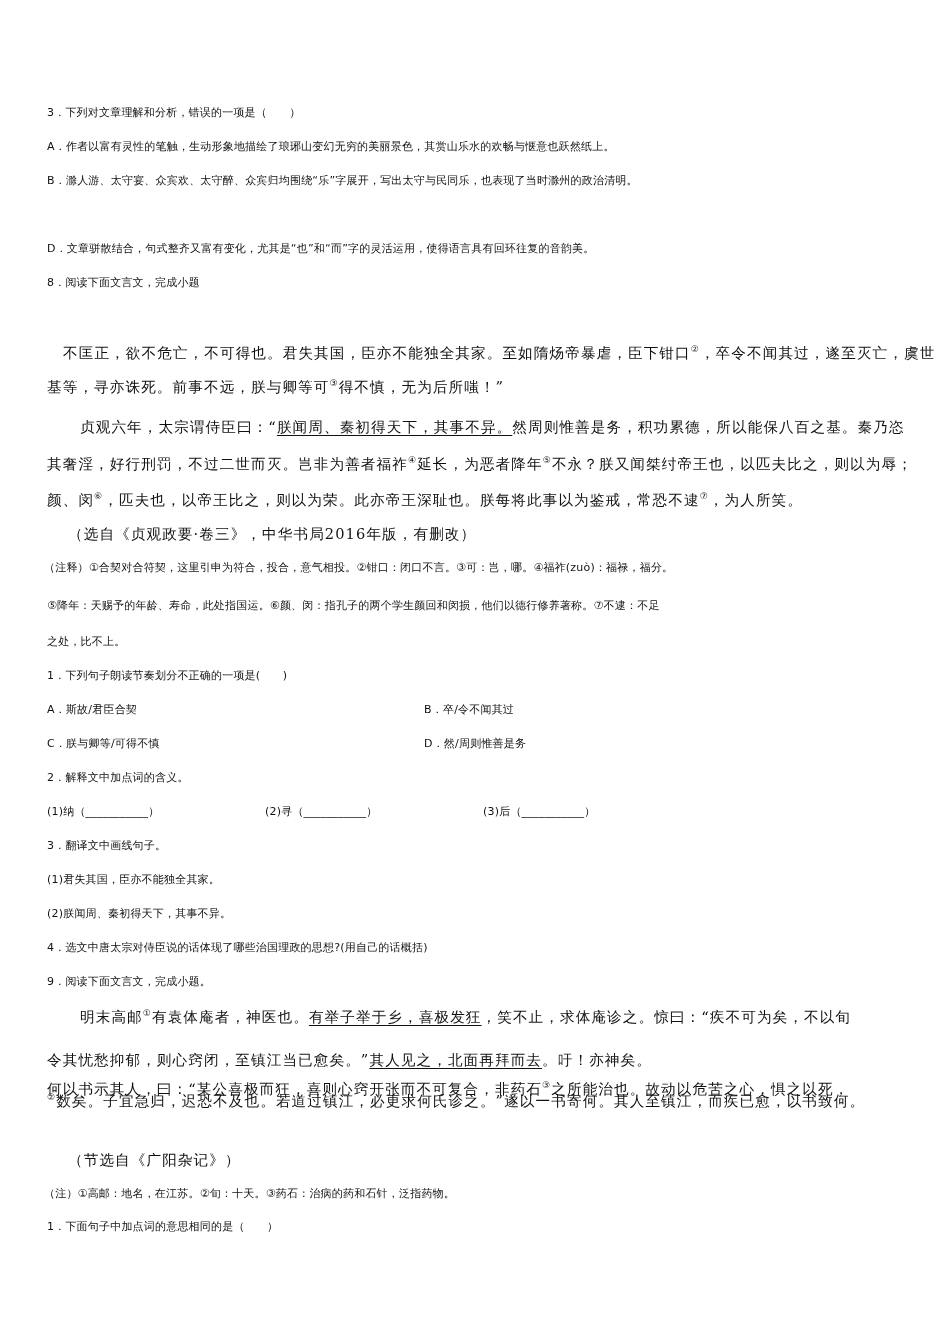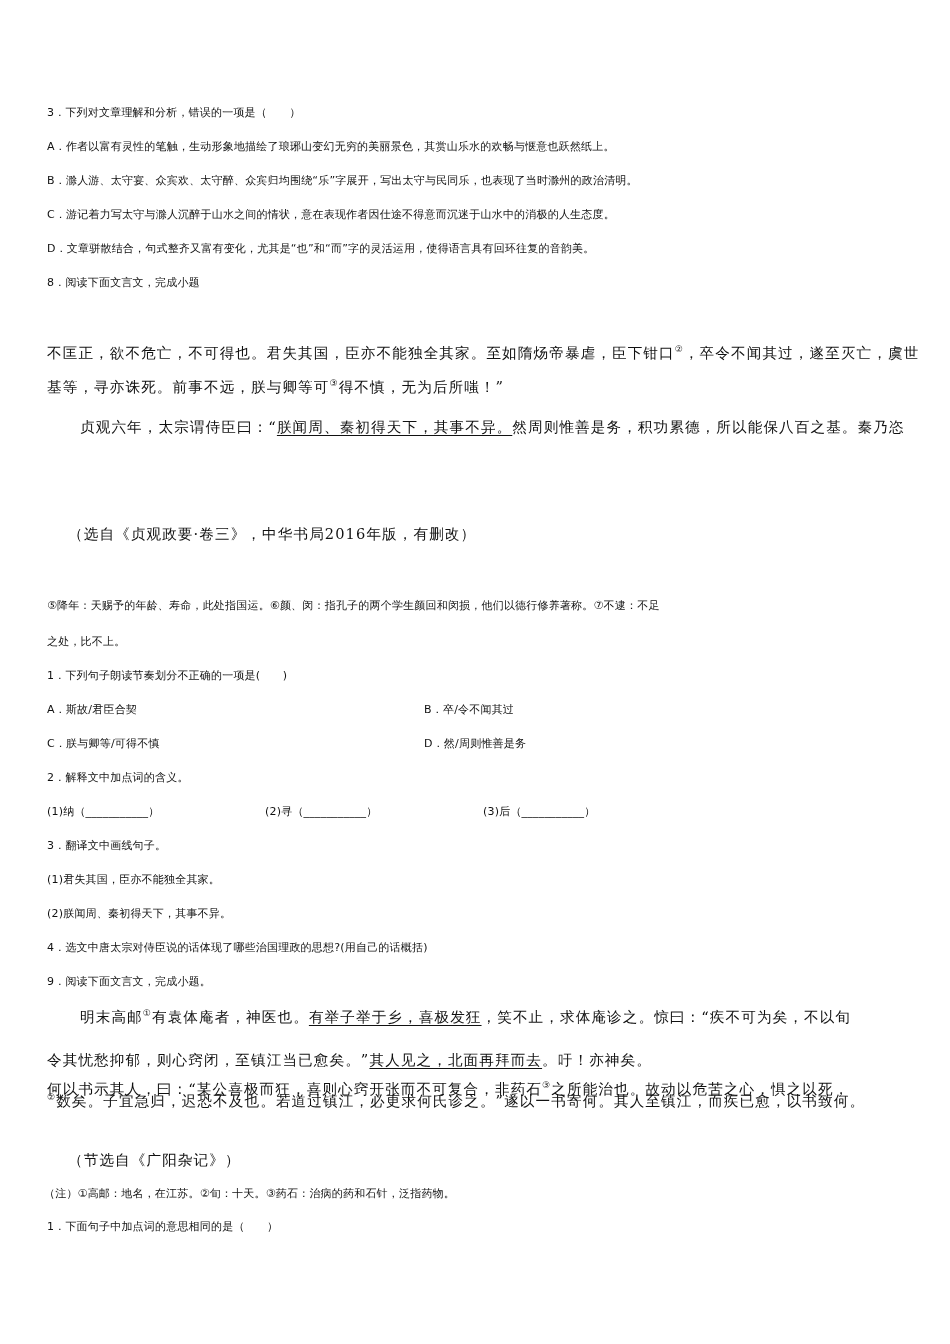--- a/index.html
+++ b/index.html
@@ -55,38 +55,44 @@
     }
   </style>
 </head>
 <body>
 
 <div class="page">
 
   <div class="line sans" style="top:103px;">3．下列对文章理解和分析，错误的一项是（　　）</div>
   <div class="line sans" style="top:137px;">A．作者以富有灵性的笔触，生动形象地描绘了琅琊山变幻无穷的美丽景色，其赏山乐水的欢畅与惬意也跃然纸上。</div>
   <div class="line sans" style="top:171px;">B．滁人游、太守宴、众宾欢、太守醉、众宾归均围绕“乐”字展开，写出太守与民同乐，也表现了当时滁州的政治清明。</div>
-  <div class="line sans" style="top:205px;">C．游记着力写太守与滁人沉醉于山水之间的情状，意在表现作者因仕途不得意而沉迷于山水中的消极的人生态度。</div>
   <div class="line sans" style="top:239px;">D．文章骈散结合，句式整齐又富有变化，尤其是“也”和“而”字的灵活运用，使得语言具有回环往复的音韵美。</div>
 
   <div class="line sans" style="top:273px;">8．阅读下面文言文，完成小题</div>
 
-  <div class="line kai" style="top:343px;">
+  <div class="line kai" style="top:343px;margin-left:16px;">
     <span>不匡正，欲不危亡，不可得也。君失其国，臣亦不能独全其家。至如隋炀帝暴虐，臣下钳口</span><sup>②</sup><span>，卒令不闻其过，遂至灭亡，虞世</span>
   </div>
   <div class="line kai" style="top:377px;">
     <span>基等，寻亦诛死。前事不远，朕与卿等可</span><sup>③</sup><span>得不慎，无为后所嗤！”</span>
   </div>
 
   <div class="line kai indent" style="top:417px;">
     <span>贞观六年，太宗谓侍臣曰：“</span><span class="ul">朕闻周、秦初得天下，其事不异。</span><span>然周则惟善是务，积功累德，所以能保八百之基。秦乃恣</span>
   </div>
+  <div class="line kai" style="top:454px;">
+    <span>其奢淫，好行刑罚，不过二世而灭。岂非为善者福祚</span><sup>④</sup><span>延长，为恶者降年</span><sup>⑤</sup><span>不永？朕又闻桀纣帝王也，以匹夫比之，则以为辱；</span>
+  </div>
+  <div class="line kai" style="top:490px;">
+    <span>颜、闵</span><sup>⑥</sup><span>，匹夫也，以帝王比之，则以为荣。此亦帝王深耻也。朕每将此事以为鉴戒，常恐不逮</span><sup>⑦</sup><span>，为人所笑。</span>
+  </div>
 
   <div class="line kai" style="top:524px; left:68px;">（选自《贞观政要·卷三》，中华书局2016年版，有删改）</div>
 
+  <div class="line sans" style="top:558px; left:44px;">（注释）①合契对合符契，这里引申为符合，投合，意气相投。②钳口：闭口不言。③可：岂，哪。④福祚(zuò)：福禄，福分。</div>
   <div class="line sans" style="top:596px;">⑤降年：天赐予的年龄、寿命，此处指国运。⑥颜、闵：指孔子的两个学生颜回和闵损，他们以德行修养著称。⑦不逮：不足</div>
   <div class="line sans" style="top:632px;">之处，比不上。</div>
 
   <div class="line sans" style="top:666px;">1．下列句子朗读节奏划分不正确的一项是(　　)</div>
   <div class="line sans" style="top:700px;">
     <span>A．斯故/君臣合契</span>
     <span class="col-b">B．卒/令不闻其过</span>
   </div>
   <div class="line sans" style="top:734px;">
     <span>C．朕与卿等/可得不慎</span>

